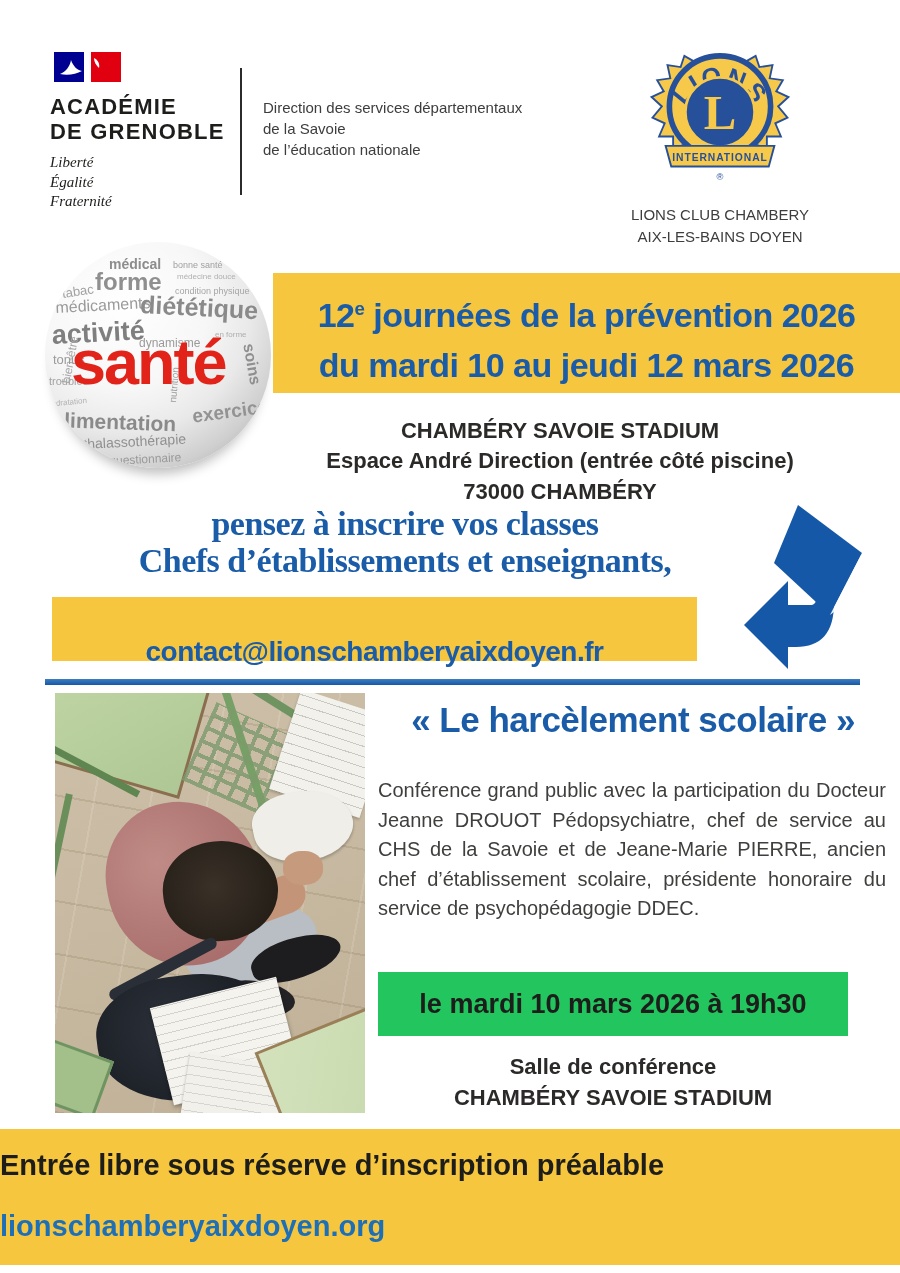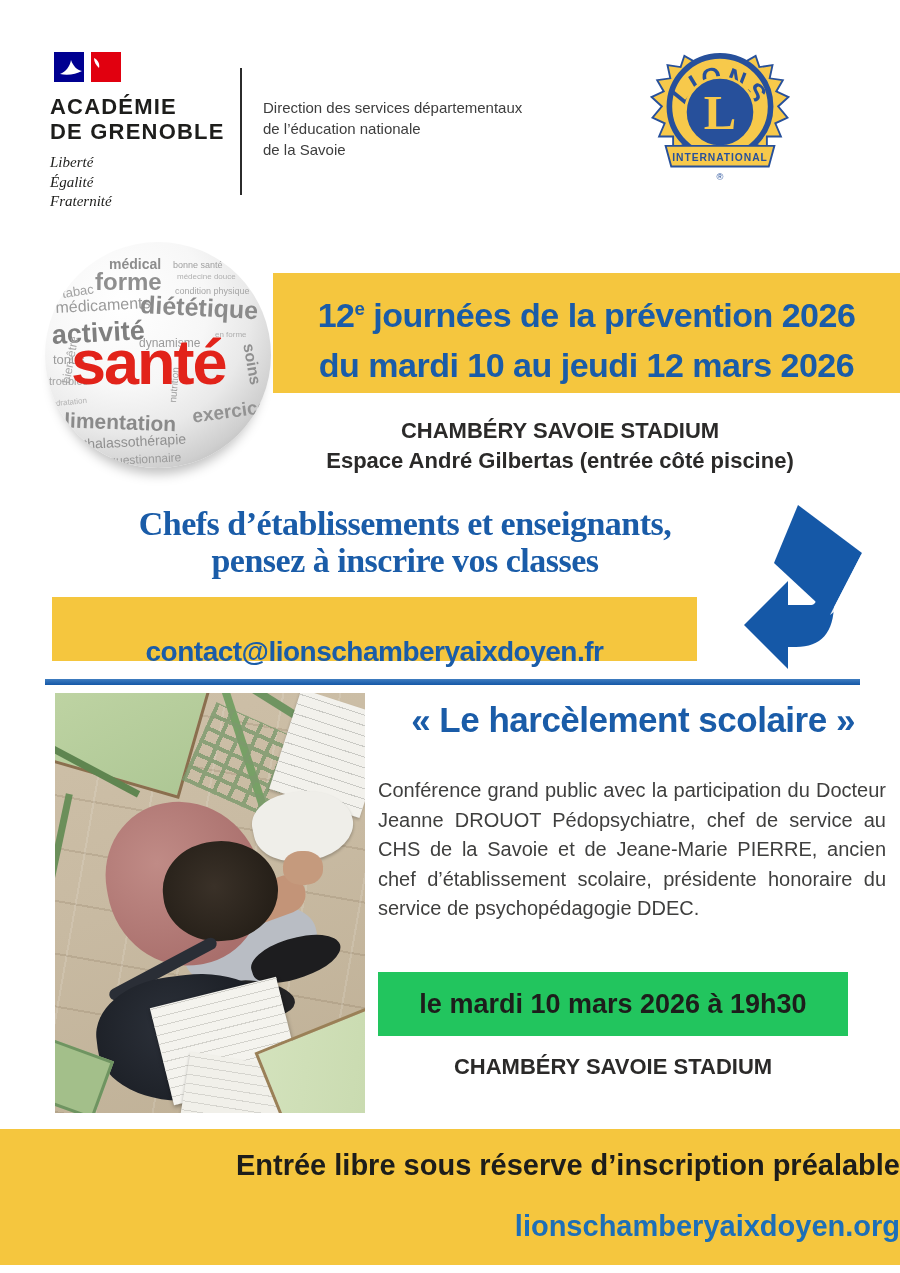--- a/index.html
+++ b/index.html
@@ -82,21 +82,21 @@
 
   
   .conf-title { position:absolute; left:378px; top:700px; width:510px; text-align:center; color:#1a5ca8; font-weight:bold; font-size:35px; letter-spacing:-0.5px; }
   .conf-body { position:absolute; left:378px; top:776px; width:508px; font-size:20px; color:#3f3f3e; line-height:29.5px; text-align:justify; }
   .date-band { position:absolute; left:378px; top:972px; width:470px; height:64px; background:#22c55e;
                display:flex; align-items:center; justify-content:center; }
   .date-band span { color:#1d1d1b; font-weight:bold; font-size:27px; }
   .conf-venue { position:absolute; left:378px; top:1052px; width:470px; text-align:center; color:#2b2a29; font-weight:600; font-size:22px; line-height:1.4; }
 
   
-  .footer-band { position:absolute; left:0; top:1129px; width:900px; height:136px; background:#f5c63e; text-align:right; }
+  .footer-band { position:absolute; left:0; top:1129px; width:900px; height:136px; background:#f5c63e; text-align:left; }
   .footer-line1 { margin-top:20px; color:#1d1d1b; font-weight:bold; font-size:29px; }
   .footer-line2 { margin-top:28px; color:#1d6fb8; font-weight:600; font-size:29px; }
 </style>
 </head>
 <body>
 
 <div class="page">
 
   <div class="marianne">
     <svg class="flag" viewBox="0 0 68 34">
@@ -113,22 +113,22 @@
       <div>Liberté</div>
       <div>Égalité</div>
       <div>Fraternité</div>
     </div>
   </div>
 
   <div class="header-divider"></div>
 
   <div class="dsden">
     <div>Direction des services départementaux</div>
+    <div>de la Savoie</div>
     <div>de l’éducation nationale</div>
-    <div>de la Savoie</div>
   </div>
 
   <div class="lions-block">
     <svg class="lions-logo" viewBox="0 0 160 170">
 
       <path d="M56,32 L42,24 L38,36 L24,34 L27,48 L13,50 L20,62 L7,68 L18,78 L8,90 L21,96 L15,110 L30,110 L30,123 L44,118 L48,131 L60,124 L62,108 L50,94 L46,76 L50,56 L60,42 Z" fill="#f7c94b" stroke="#27509b" stroke-width="2"></path>
       <path d="M104,32 L118,24 L122,36 L136,34 L133,48 L147,50 L140,62 L153,68 L142,78 L152,90 L139,96 L145,110 L130,110 L130,123 L116,118 L112,131 L100,124 L98,108 L110,94 L114,76 L110,56 L100,42 Z" fill="#f7c94b" stroke="#27509b" stroke-width="2"></path>
 
       <circle cx="80" cy="78" r="54" fill="#f7c94b" stroke="#27509b" stroke-width="6"></circle>
 
@@ -139,20 +139,24 @@
         <textPath href="#lionsArc" startOffset="50%" text-anchor="middle">LIONS</textPath>
       </text>
 
       <circle cx="80" cy="84" r="37" fill="#27509b" stroke="#f7c94b" stroke-width="3"></circle>
       <text x="80" y="102" text-anchor="middle" font-size="52" font-weight="bold" fill="#f7c94b" font-family="Liberation Serif, serif">L</text>
 
       <polygon points="22,120 138,120 132,142 28,142" fill="#f7c94b" stroke="#27509b" stroke-width="2"></polygon>
       <text x="80" y="136" text-anchor="middle" font-size="11" font-weight="bold" fill="#27509b" letter-spacing="1" font-family="Liberation Sans, sans-serif">INTERNATIONAL</text>
       <text x="80" y="156" text-anchor="middle" font-size="10" fill="#27509b">®</text>
     </svg>
+    <div class="lions-club-name">
+      <div>LIONS CLUB CHAMBERY</div>
+      <div>AIX-LES-BAINS DOYEN</div>
+    </div>
   </div>
 
   <div class="sphere">
     <div id="sphere-words">
         <span class="sw" style="left: 64px; top: 14px; font-size: 14px; color: rgb(141, 141, 141); font-weight: 600; transform: rotate(0deg);">médical</span>
         <span class="sw" style="left: 128px; top: 18px; font-size: 9px; color: rgb(160, 160, 160); font-weight: 400; transform: rotate(0deg);">bonne santé</span>
         <span class="sw" style="left: 16px; top: 44px; font-size: 13px; color: rgb(162, 162, 162); font-weight: 400; transform: rotate(-8deg);">tabac</span>
         <span class="sw" style="left: 50px; top: 26px; font-size: 24px; color: rgb(143, 143, 143); font-weight: 600; transform: rotate(0deg);">forme</span>
         <span class="sw" style="left: 132px; top: 30px; font-size: 8px; color: rgb(176, 176, 176); font-weight: 400; transform: rotate(0deg); text-align: center;">médecine douce</span>
         <span class="sw" style="left: 130px; top: 44px; font-size: 9px; color: rgb(166, 166, 166); font-weight: 400; transform: rotate(0deg);">condition physique</span>
@@ -175,26 +179,27 @@
     <div class="sphere-main">santé</div>
   </div>
 
   <div class="title-band">
     <div><span>12</span><sup>e</sup><span> journées de la prévention 2026</span></div>
     <div>du mardi 10 au jeudi 12 mars 2026</div>
   </div>
 
   <div class="venue">
     <div>CHAMBÉRY SAVOIE STADIUM</div>
-    <div>Espace André Gilbertas (entrée côté piscine)</div>
+    <div>Espace André Direction (entrée côté piscine)</div>
+    <div>73000 CHAMBÉRY</div>
   </div>
 
   <div class="appeal">
+    <div>pensez à inscrire vos classes</div>
     <div>Chefs d’établissements et enseignants,</div>
-    <div>pensez à inscrire vos classes</div>
   </div>
 
   <div class="contact-band">
     <span>contact@lionschamberyaixdoyen.fr</span>
   </div>
 
   <svg class="arrow-icon" viewBox="0 0 128 168">
     <path d="M96,100 C96,130 83,144 58,144 L50,144 L50,166 L6,122 L50,78 L50,102 L72,102 C76,102 78,100 78,96 L78,72 Z" fill="#1558a7"></path>
     <polygon points="60,2 124,50 92,112 36,60" fill="#1558a7"></polygon>
     <path d="M92,112 L124,50 C120,78 108,100 92,112 Z" fill="#ffffff" opacity="0.9"></path>
@@ -227,20 +232,21 @@
   </div>
 
   <div class="conf-title">« Le harcèlement scolaire »</div>
   <div class="conf-body">Conférence grand public avec la participation du Docteur Jeanne DROUOT Pédopsychiatre, chef de service au CHS  de la Savoie et de Jeane-Marie PIERRE, ancien chef d’établissement scolaire, présidente honoraire du service de psychopédagogie DDEC.</div>
 
   <div class="date-band">
     <span>le mardi 10 mars 2026 à 19h30</span>
   </div>
 
   <div class="conf-venue">
+    <div>Salle de conférence</div>
     <div>CHAMBÉRY SAVOIE STADIUM</div>
   </div>
 
   <div class="footer-band">
     <div class="footer-line1">Entrée libre sous réserve d’inscription préalable</div>
     <div class="footer-line2">lionschamberyaixdoyen.org</div>
   </div>
 
 </div>
 

